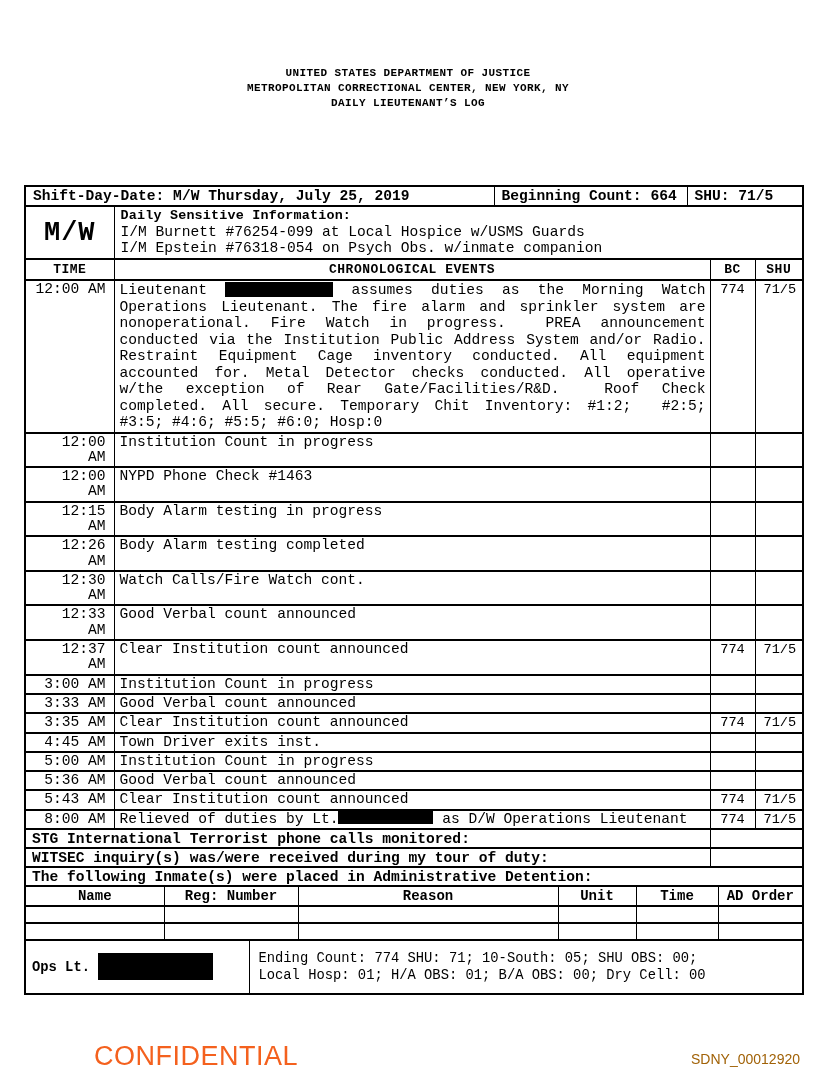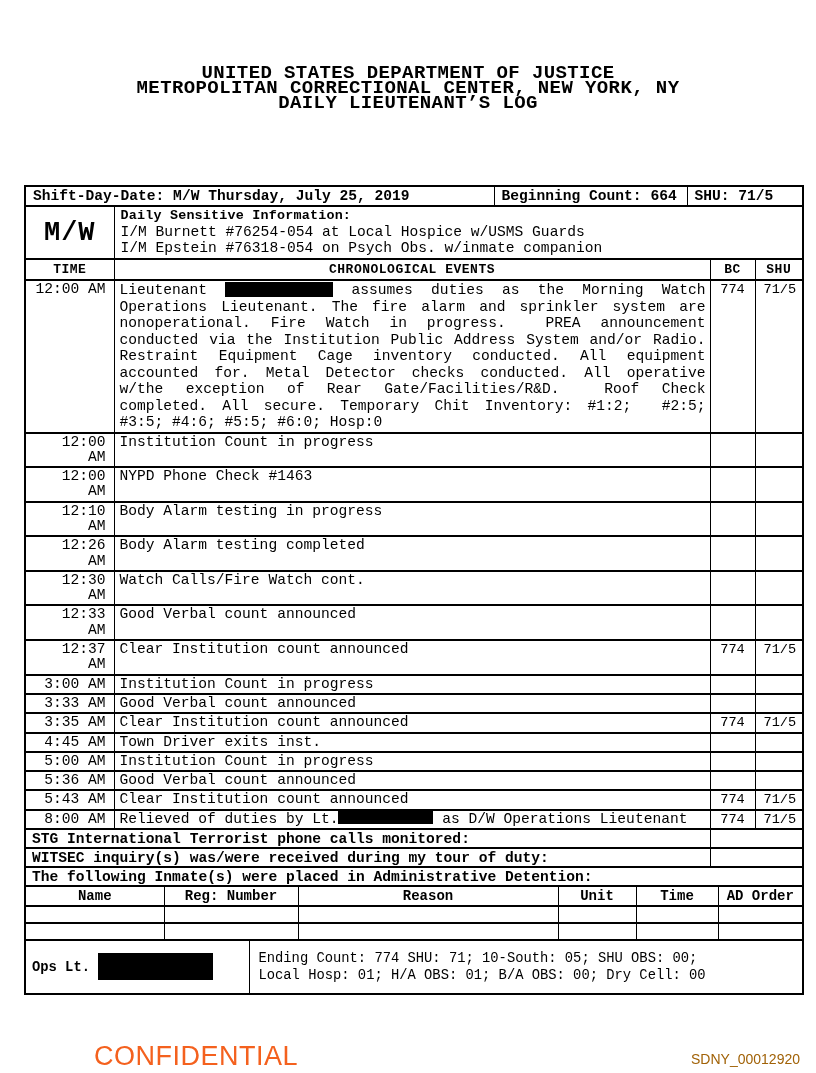--- a/index.html
+++ b/index.html
@@ -3,21 +3,21 @@
 <meta charset="utf-8">
 <style>
   html,body { margin:0; padding:0; }
   body {
     width:816px; height:1073px; position:relative; background:#ffffff;
     font-family:"Liberation Mono", monospace; color:#000;
     -webkit-font-smoothing:antialiased;
   }
   .page-header {
     position:absolute; top:66px; left:0; width:816px; text-align:center;
-    font-weight:bold; font-size:19px; line-height:15.2px; letter-spacing:0.4px;
+    font-weight:bold; font-size:11px; line-height:15.2px; letter-spacing:0.4px;
   }
   .doc {
     position:absolute; top:185px; left:24px; width:776px;
     border:2px solid #000; border-bottom:none; background:#fff;
   }
   .doc table { border-collapse:collapse; table-layout:fixed; width:776px; }
   .doc td, .doc th {
     border:none; border-left:1px solid #000; border-bottom:2px solid #000;
     padding:0; vertical-align:top; overflow:hidden;
   }
@@ -94,21 +94,21 @@
   <table class="sens">
     <colgroup>
         <col style="width:88px">
         <col style="width:688px">
       </colgroup>
     <tbody>
         <tr>
       <td class="mw">M/W</td>
       <td class="info">
         <div class="title">Daily Sensitive Information:</div>
-        <div>I/M Burnett #76254-054 at Local Hospice w/USMS Guards</div>
+        <div>I/M Burnett #76254-099 at Local Hospice w/USMS Guards</div>
         <div>I/M Epstein #76318-054 on Psych Obs. w/inmate companion</div>
       </td>
     </tr>
   </tbody>
     </table>
 
   <table class="log">
     <colgroup>
         <col style="width:88px">
         <col style="width:596px">
@@ -138,21 +138,21 @@
           <td class="count"></td>
         </tr>
         <tr>
           <td class="time">12:00
 AM</td>
           <td class="event">NYPD Phone Check #1463</td>
           <td class="count"></td>
           <td class="count"></td>
         </tr>
         <tr>
-          <td class="time">12:10
+          <td class="time">12:15
 AM</td>
           <td class="event">Body Alarm testing in progress</td>
           <td class="count"></td>
           <td class="count"></td>
         </tr>
         <tr>
           <td class="time">12:26
 AM</td>
           <td class="event">Body Alarm testing completed</td>
           <td class="count"></td>

